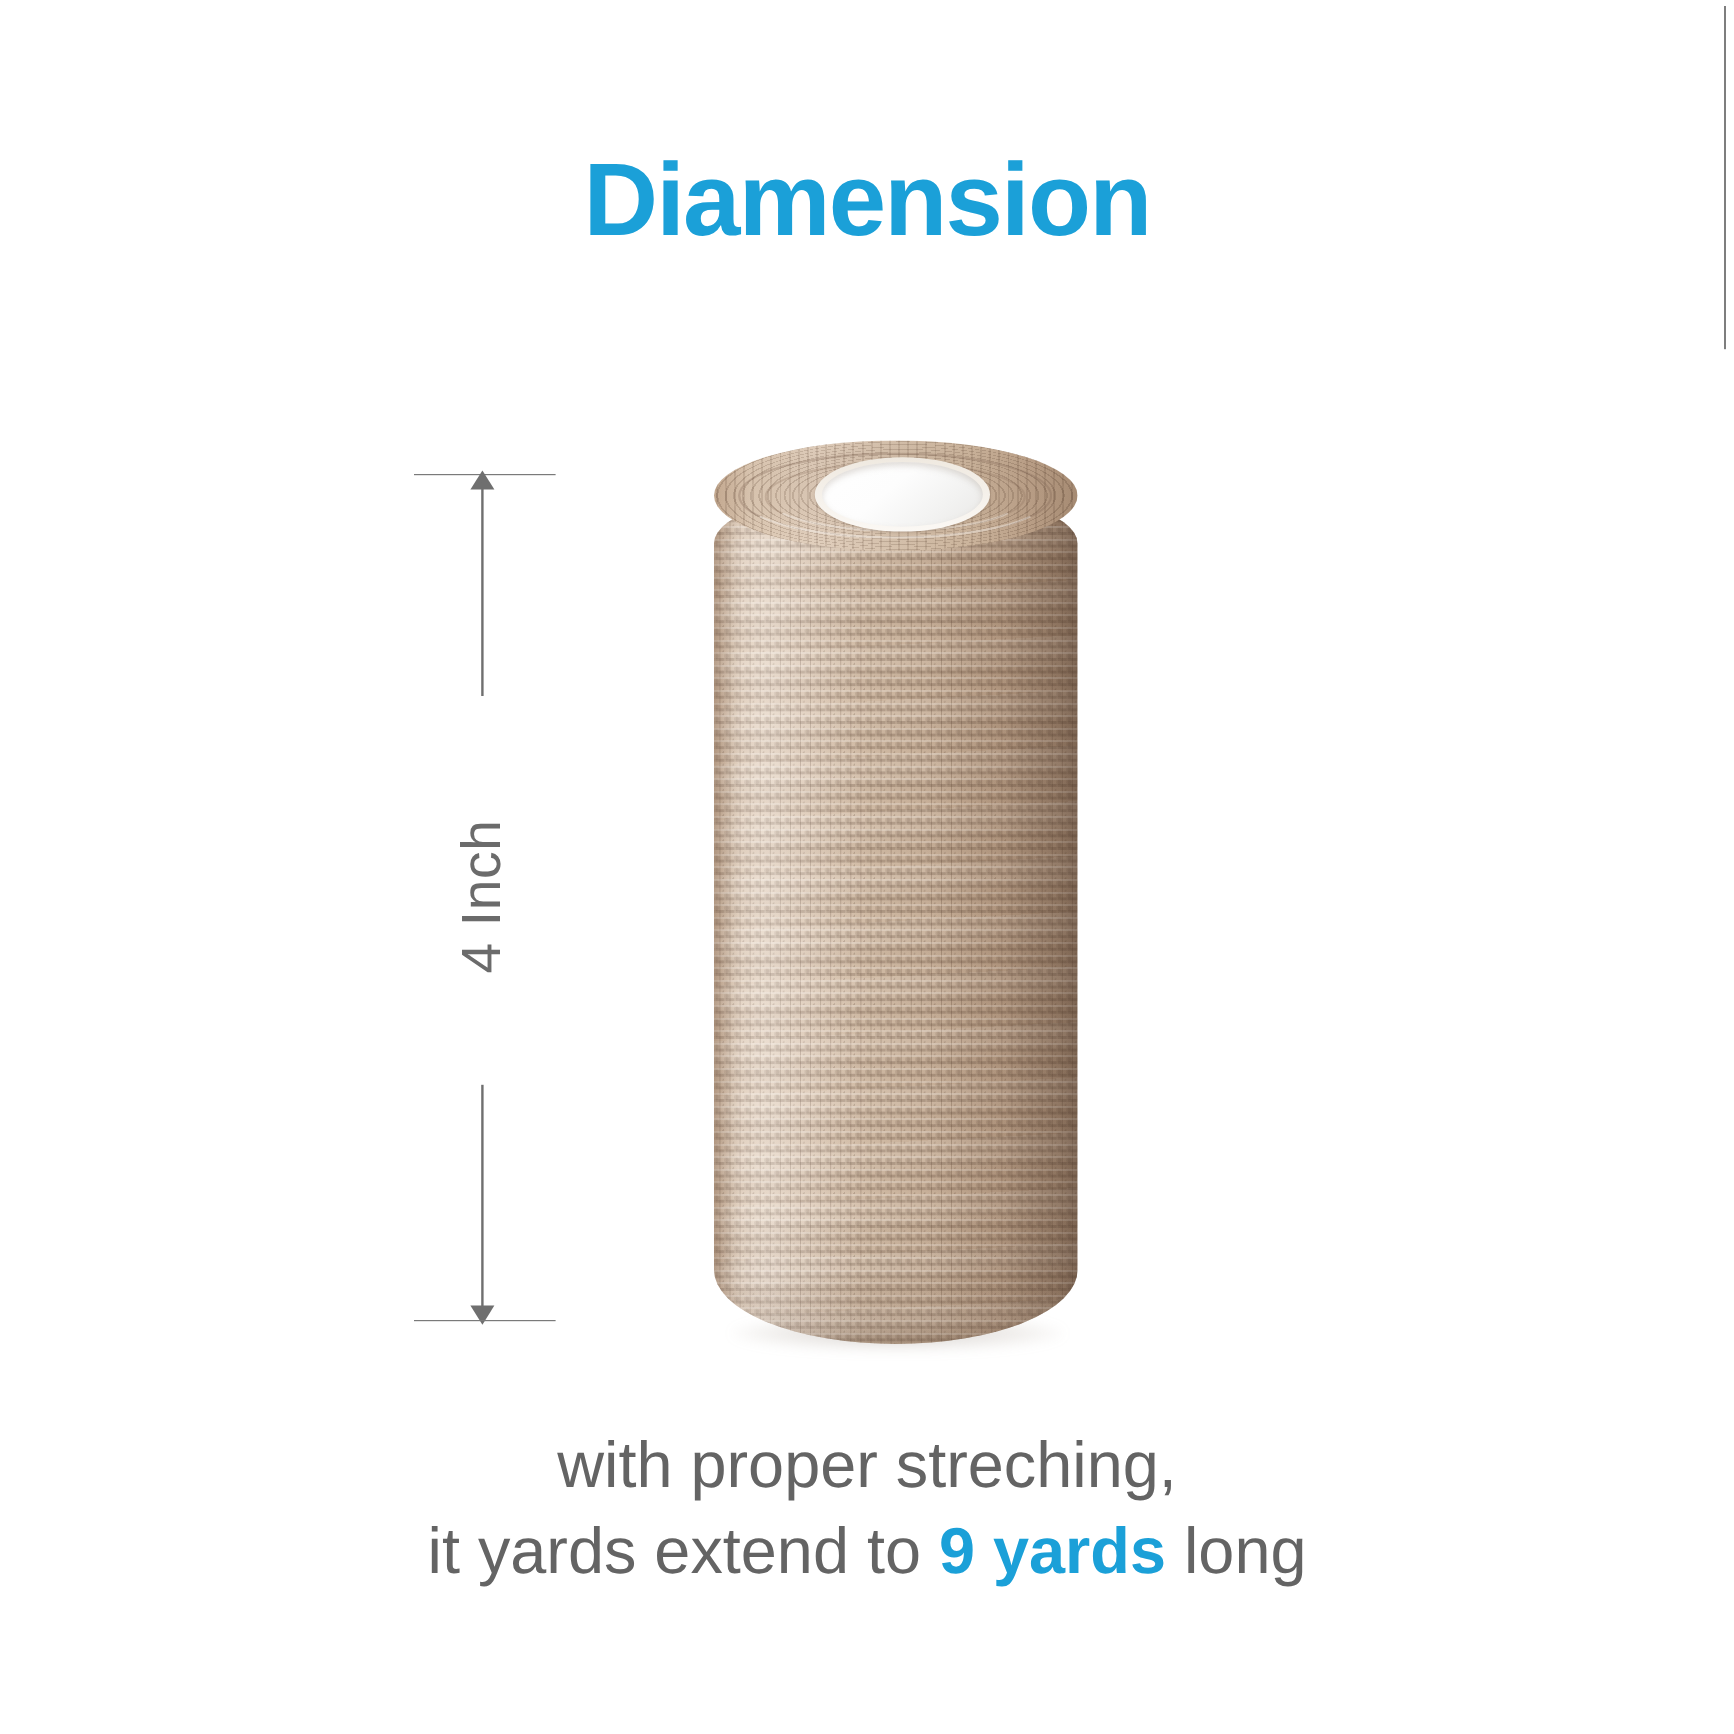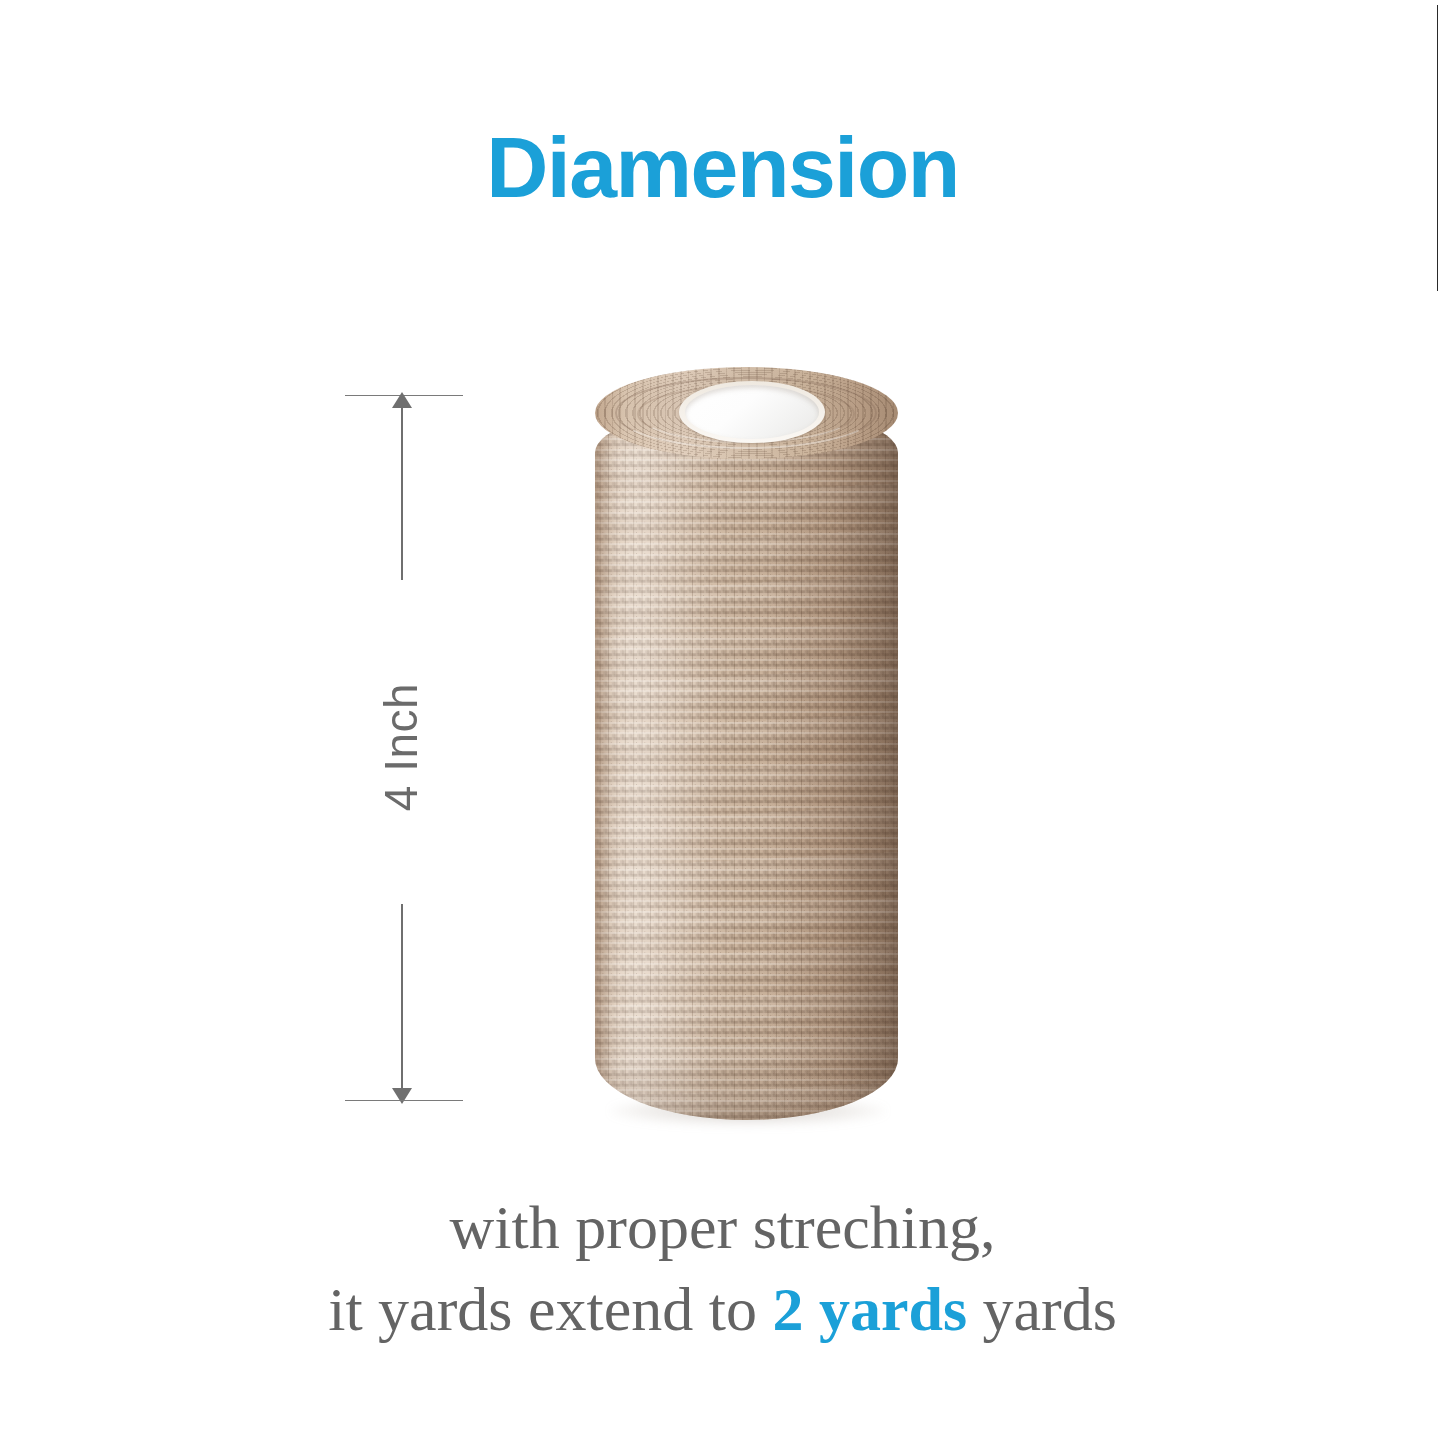--- a/index.html
+++ b/index.html
@@ -302,24 +302,24 @@
     pointer-events:none;
   }
 
   
   .caption {
     position:absolute;
     left:0; top:1186px;
     width:1445px;
     text-align:center;
     color:#646464;
-    font-size:62px;
+    font-size:54px;
     line-height:1.33;
     font-weight:400;
-    font-family:Liberation Serif, serif;
+    font-family:Liberation Sans, sans-serif;
   }
   .caption .hl {
     color:#1ba0d8;
     font-weight:bold;
   }
   .caption .line { display:block; }
 </style>
 </head>
 <body>
 
@@ -354,16 +354,16 @@
       <div class="top-weave"></div>
       <div class="top-seam"></div>
       <div class="top-seam2"></div>
       <div class="core-rim"></div>
       <div class="core-hole"></div>
     </div>
   </div>
 
   <div class="caption">
     <span class="line">with proper streching,</span>
-    <span class="line"><span>it yards extend to </span><span class="hl">2 yards</span><span> yards</span></span>
+    <span class="line"><span>it yards extend to </span><span class="hl">9 yards</span><span> long</span></span>
   </div>
 
 </div>
 
 </body></html>

